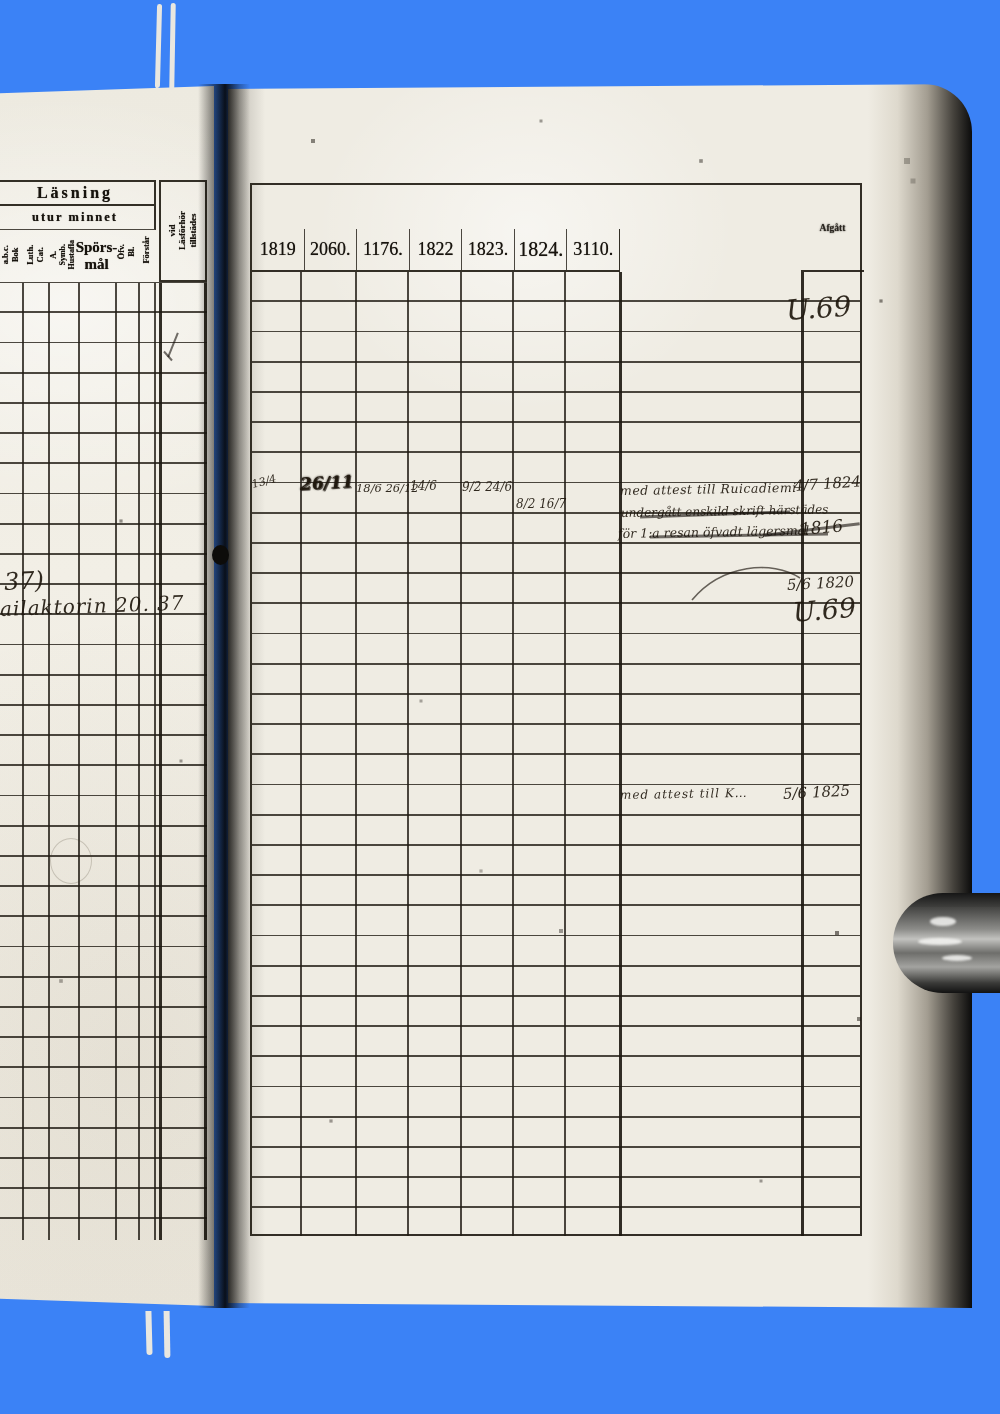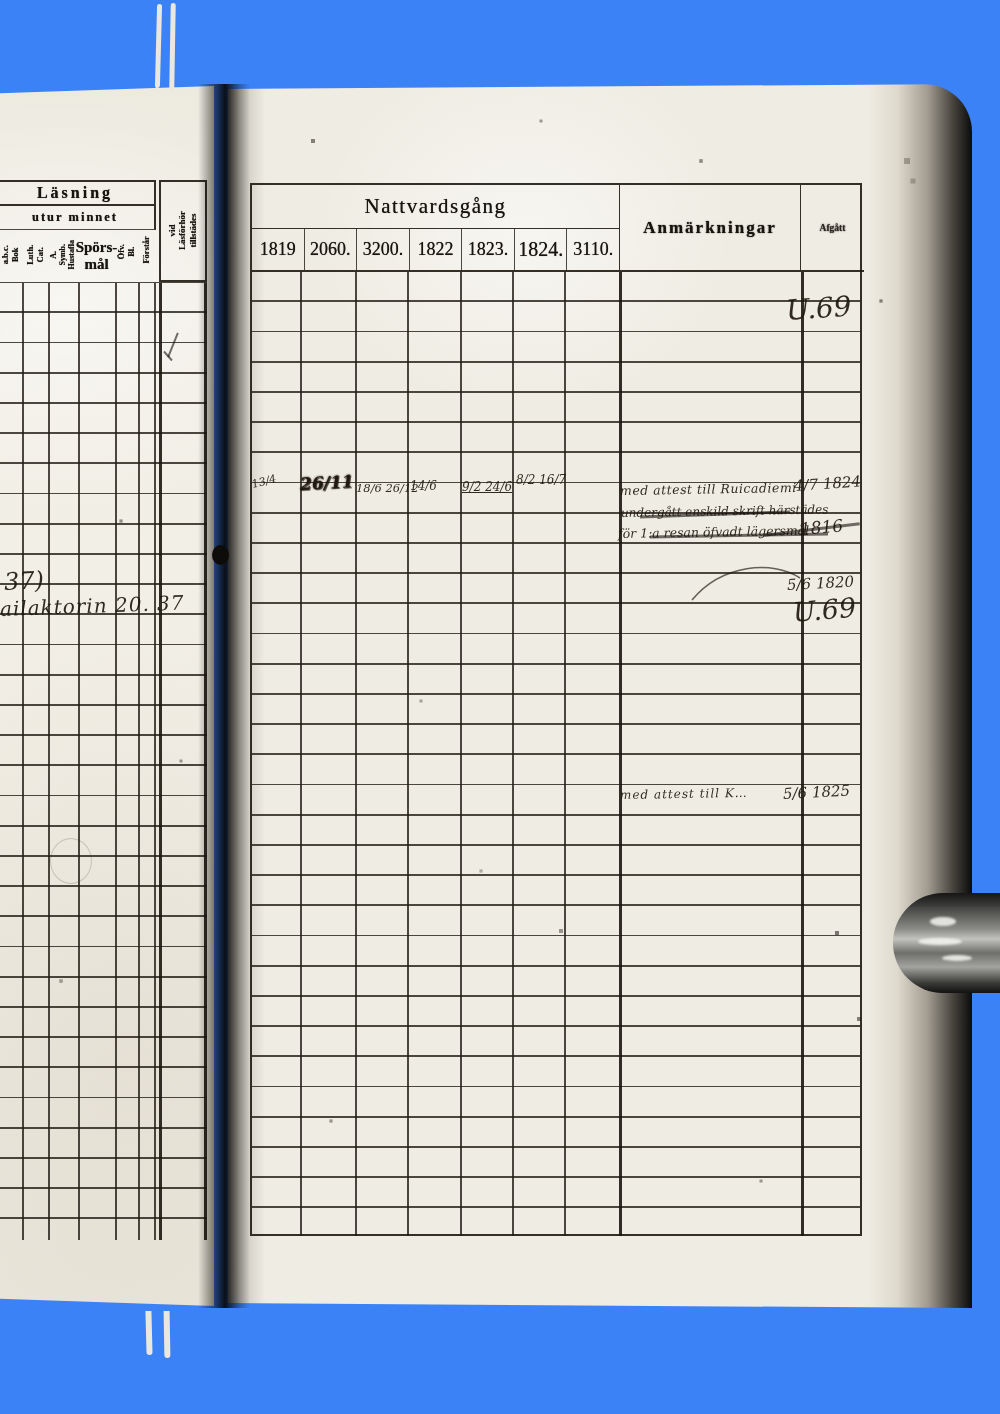--- a/index.html
+++ b/index.html
@@ -119,37 +119,31 @@
     <div class="abs vline thick" style="left:208px;top:0;height:100%;"></div>
   </div>
 
   <div class="abs stroke" style="left:172px;top:332px;width:2px;height:26px;transform:rotate(22deg);"></div>
   <div class="abs stroke" style="left:167px;top:350px;width:2px;height:12px;transform:rotate(-42deg);"></div>
   <div class="abs hw" style="left:4px;top:568px;font-size:24px;transform:rotate(-3deg);">37)</div>
   <div class="abs hw" style="left:0;top:597px;font-size:20px;transform:rotate(-2deg);letter-spacing:1px;">ailaktorin  20. 37</div>
 
   <div class="abs box" style="left:250px;top:183px;width:612px;height:1053px;z-index:2;">
 
-    <div class="abs" style="left:0;top:0;width:368px;height:44px;border-right:1.8px solid rgba(30,25,17,.9);border-bottom:1.8px solid rgba(30,25,17,.9);">
-      <div class="center print" style="width:100%;height:100%;font-size:21px;letter-spacing:1.5px;">Nattvardsgång</div>
-    </div>
 
     <div class="abs" style="left:0;top:44px;width:368px;height:43px;border-right:1.8px solid rgba(30,25,17,.9);border-bottom:2.2px solid rgba(30,25,17,.9);display:flex;justify-content:center;">
       <div class="center print" style="flex:1;border-right:1.6px solid rgba(33,28,20,.8);font-size:18px;">1819</div>
       <div class="center print" style="flex:1;border-right:1.6px solid rgba(33,28,20,.8);font-size:18px;">2060.</div>
-      <div class="center print" style="flex:1;border-right:1.6px solid rgba(33,28,20,.8);font-size:18px;">3200.</div>
+      <div class="center print" style="flex:1;border-right:1.6px solid rgba(33,28,20,.8);font-size:18px;">1176.</div>
       <div class="center print" style="flex:1;border-right:1.6px solid rgba(33,28,20,.8);font-size:18px;">1822</div>
       <div class="center print" style="flex:1;border-right:1.6px solid rgba(33,28,20,.8);font-size:18px;">1823.</div>
       <div class="center print" style="flex:1;border-right:1.6px solid rgba(33,28,20,.8);font-size:20px;">1824.</div>
       <div class="center print" style="flex:1;font-size:18px;">3110.</div>
     </div>
 
-    <div class="abs" style="left:368px;top:0;width:181px;height:87px;border-right:1.8px solid rgba(30,25,17,.9);border-bottom:2.2px solid rgba(30,25,17,.9);">
-      <div class="center print" style="width:100%;height:100%;font-size:17px;font-weight:bold;letter-spacing:2px;text-shadow:0 0 1.2px rgba(23,19,13,.9);">Anmärkningar</div>
-    </div>
 
     <div class="abs" style="left:549px;top:0;width:63px;height:87px;border-bottom:2.2px solid rgba(30,25,17,.9);">
       <div class="center print" style="width:100%;height:100%;font-size:9.5px;font-weight:bold;color:#2a2620;text-shadow:0 0 1.6px rgba(20,16,10,.9);">Afgått</div>
     </div>
 
     <div class="abs rows" style="left:0;top:87px;width:100%;height:964px;">
       <div class="abs vline" style="left:48px;top:0;height:100%;"></div>
       <div class="abs vline" style="left:103px;top:0;height:100%;"></div>
       <div class="abs vline" style="left:155px;top:0;height:100%;"></div>
       <div class="abs vline" style="left:208px;top:0;height:100%;"></div>
@@ -159,22 +153,22 @@
       <div class="abs vline thick" style="left:549px;top:0;height:100%;"></div>
     </div>
   </div>
 
   <div class="abs hw" style="left:786px;top:294px;font-size:28px;transform:rotate(-4deg);">U.69</div>
 
   <div class="abs hw" style="left:252px;top:478px;font-size:11px;transform:rotate(-14deg);">13/4</div>
   <div class="abs hw blot" style="left:300px;top:474px;font-size:17px;transform:rotate(-3deg);">26/11</div>
   <div class="abs hw" style="left:356px;top:481px;font-size:11.5px;">18/6  26/12</div>
   <div class="abs hw" style="left:410px;top:479px;font-size:12px;">14/6</div>
-  <div class="abs hw" style="left:462px;top:480px;font-size:12px;text-decoration:underline;">9/2  24/6</div>
-  <div class="abs hw" style="left:516px;top:473px;font-size:12px;">8/2  16/7</div>
+  <div class="abs hw" style="left:462px;top:480px;font-size:12px;">9/2  24/6</div>
+  <div class="abs hw" style="left:516px;top:497px;font-size:12px;">8/2  16/7</div>
 
   <div class="abs hw" style="left:620px;top:483px;font-size:12.5px;transform:rotate(-1deg);letter-spacing:.5px;">med attest till Ruicadiemi</div>
   <div class="abs hw" style="left:794px;top:477px;font-size:15px;transform:rotate(-4deg);">4/7 1824</div>
 
   <div class="abs hw" style="left:621px;top:506px;font-size:12px;transform:rotate(-1deg);">undergått enskild skrift härstädes</div>
   <div class="abs hw" style="left:618px;top:526px;font-size:12.5px;transform:rotate(-1deg);">för 1:a resan öfvadt lägersmål</div>
   <div class="abs stroke" style="left:640px;top:513px;width:150px;height:2.5px;transform:rotate(-2deg);"></div>
   <div class="abs stroke" style="left:650px;top:534px;width:178px;height:2.5px;transform:rotate(-1deg);"></div>
   <div class="abs stroke" style="left:764px;top:528px;width:96px;height:3px;transform:rotate(-7deg);"></div>
   <div class="abs hw" style="left:800px;top:519px;font-size:17px;transform:rotate(-5deg);">1816</div>

